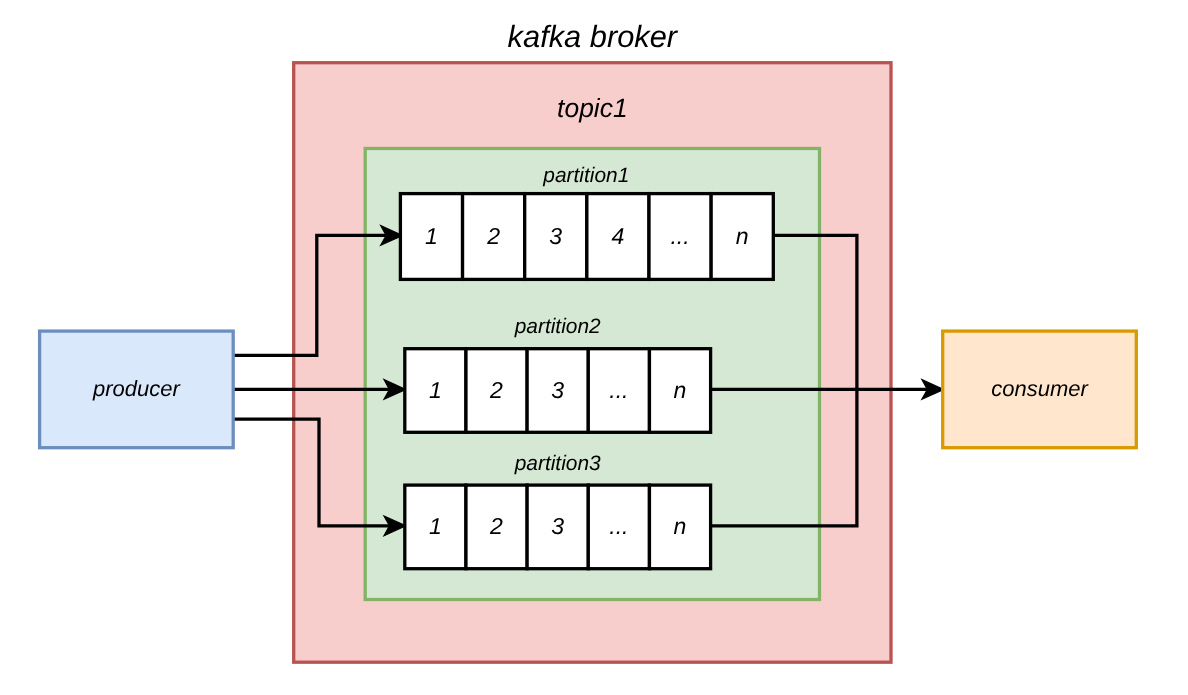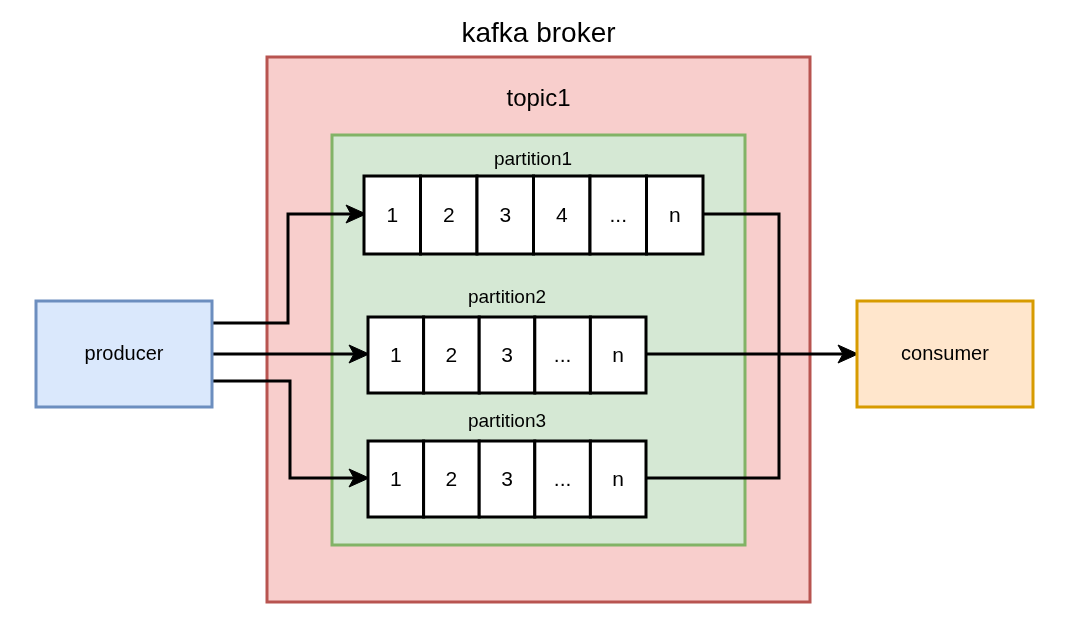--- a/index.html
+++ b/index.html
@@ -10,20 +10,21 @@
   body {
     width: 1080px;
     height: 632px;
     font-family: "Liberation Sans", sans-serif;
     overflow: hidden;
   }
   #diagram-root {
     position: relative;
     width: 1080px;
     height: 552px;
+    font-style: italic;
   }
   svg.diagram {
     display: block;
     width: 1080px;
     height: 632px;
   }
   text {
     font-family: "Liberation Sans", sans-serif;
     fill: #000000;
     dominant-baseline: middle;

